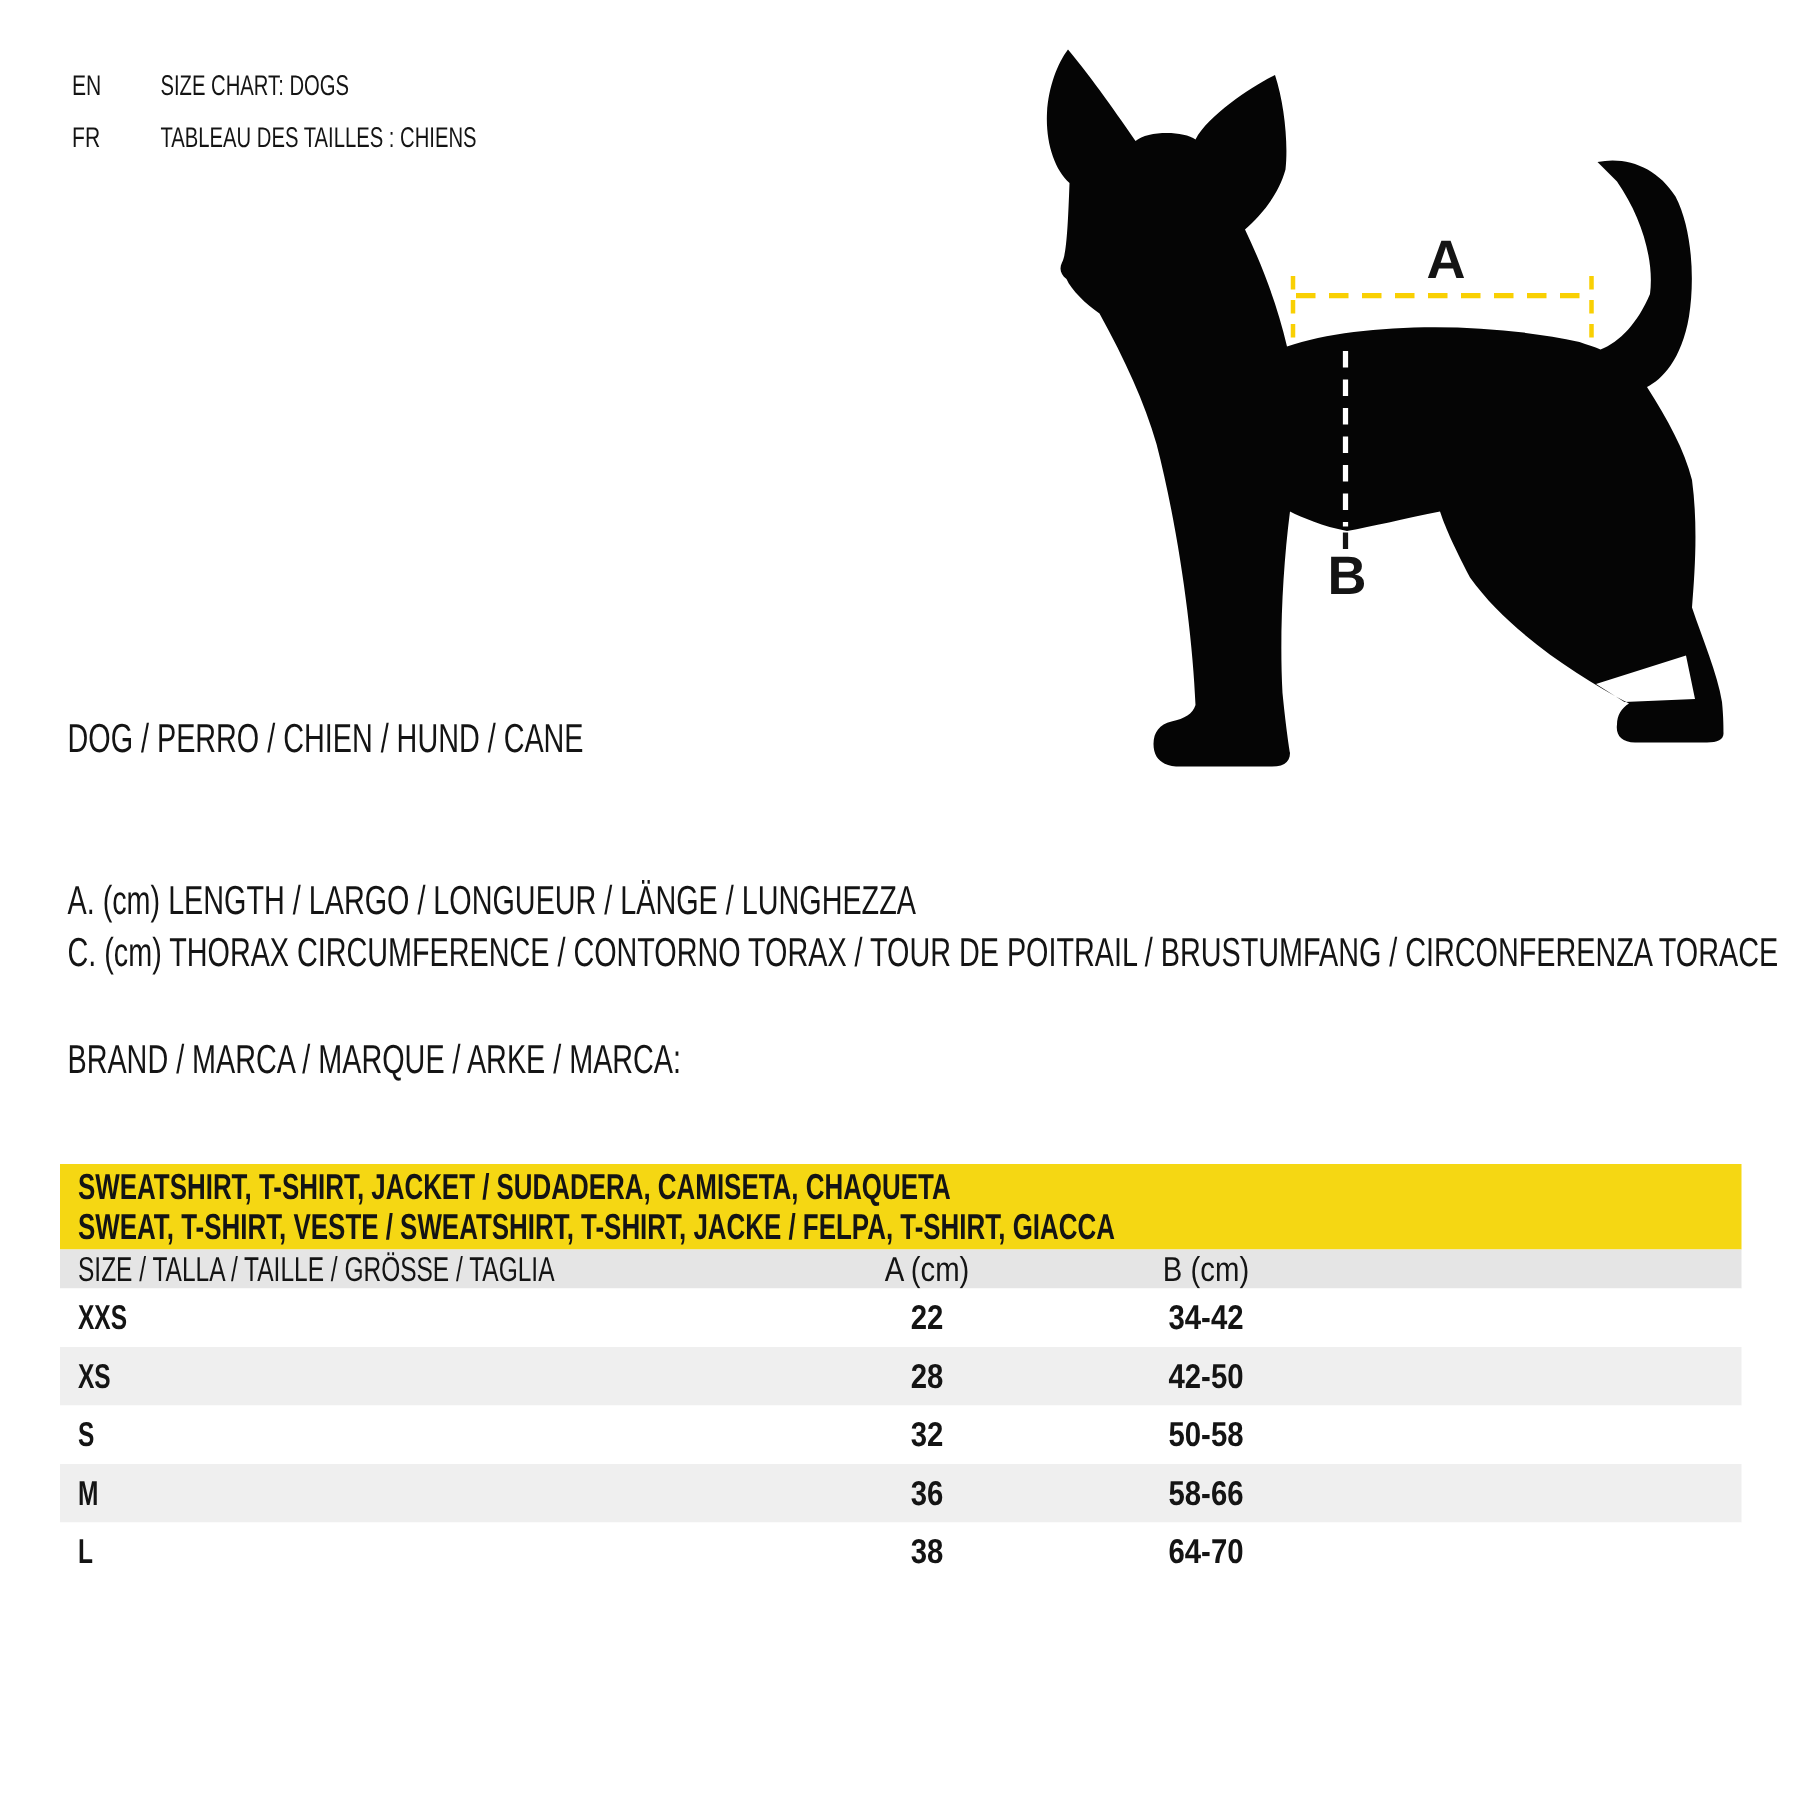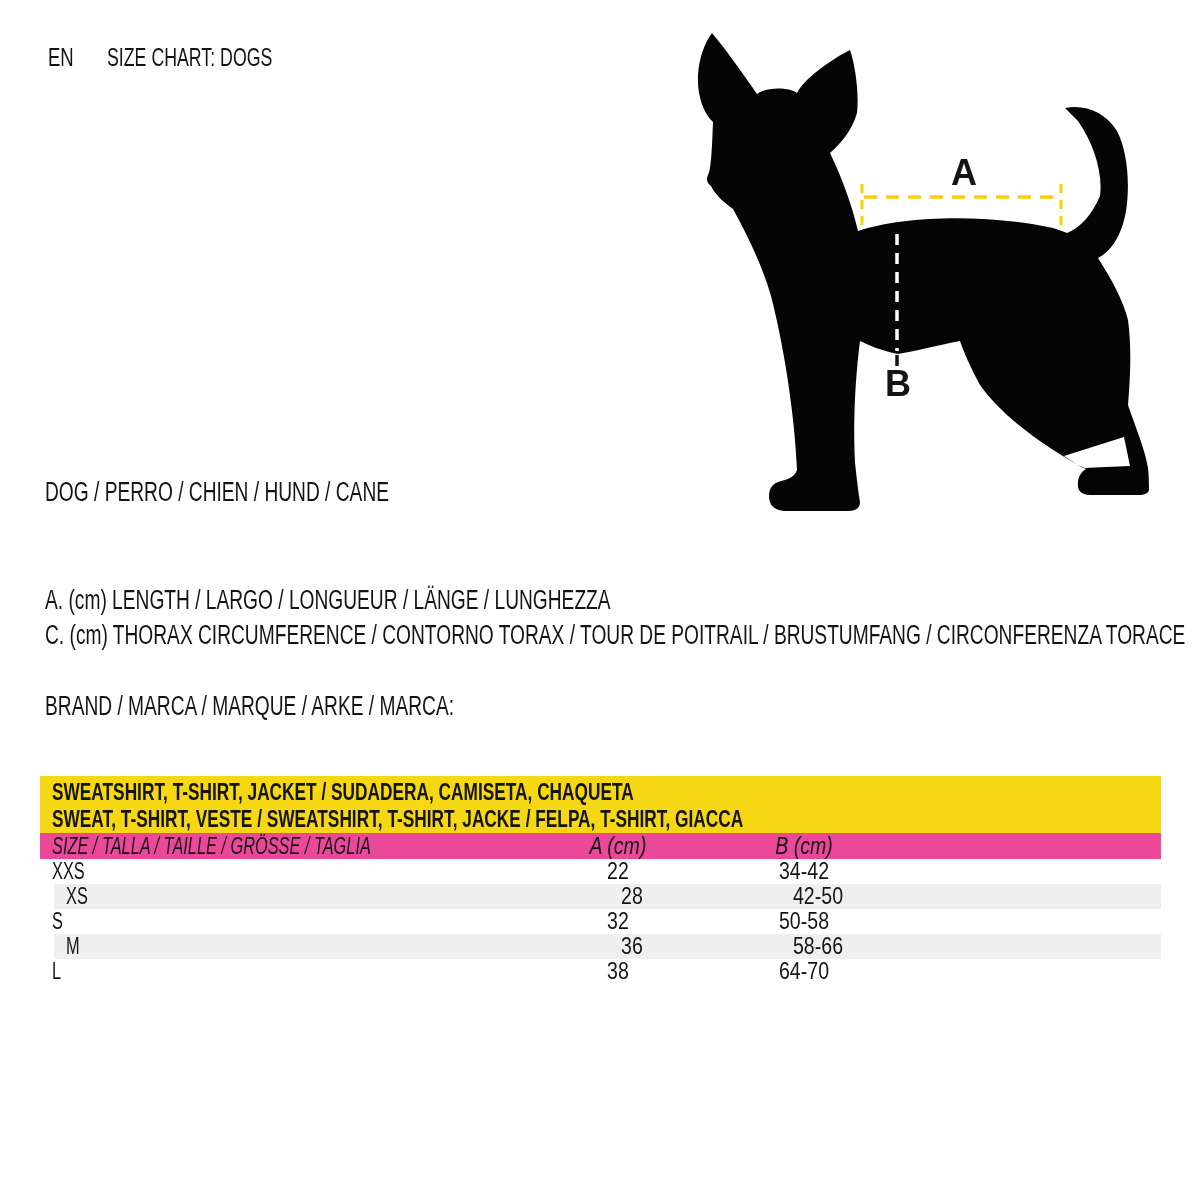--- a/index.html
+++ b/index.html
@@ -4,60 +4,64 @@
 <style>
   html,body{margin:0;padding:0;}
   body{
     width:1200px;height:1200px;background:#ffffff;position:relative;overflow:hidden;
     font-family:"Liberation Sans",sans-serif;color:#141414;
   }
   .canvas{position:absolute;left:0;top:0;width:1200px;height:1200px;background:#ffffff;}
 
   
   .lang-block{position:absolute;left:48px;top:40px;}
-  .lang-row{display:flex;height:35px;align-items:center;font-size:25px;}
+  .lang-row{display:flex;height:35px;align-items:center;font-size:19px;}
   .lang-code{width:59px;flex:none;display:inline-block;transform:scaleX(.74);transform-origin:0 50%;white-space:nowrap;}
   .lang-label{display:inline-block;transform:scaleX(.71);transform-origin:0 50%;white-space:nowrap;}
 
   
   .line{position:absolute;left:45px;font-size:27px;line-height:31px;white-space:nowrap;
         transform:scaleX(.71);transform-origin:0 50%;}
   #dog-caption{top:477px;}
   #legend-a{top:585px;}
   #legend-c{top:620px;}
   #brand-line{top:691px;}
 
   
   .dog-svg{position:absolute;left:680px;top:25px;}
 
   
   .table-wrap{position:absolute;left:40px;top:776px;width:1121px;}
   .banner{background:#F5D713;height:57px;display:flex;flex-direction:column;justify-content:center;
           padding-left:12px;box-sizing:border-box;}
   .bline{font-size:24px;font-weight:700;line-height:27px;white-space:nowrap;
          transform:scaleX(.72);transform-origin:0 50%;}
-  .thead{position:relative;height:26px;background:#ec4899;font-style:italic;}
-  .trow{position:relative;height:25px;background:#ffffff;}
-  .trow.alt{background:#EFEFEF;margin-left:14px;}
+  .thead{position:relative;height:26px;background:#e5e5e5;}
+  .trow{position:relative;height:39px;background:#ffffff;font-weight:bold;}
+  .trow.alt{background:#EFEFEF;}
   .cell-size{position:absolute;left:12px;top:0;height:100%;display:flex;align-items:center;
              font-size:23px;white-space:nowrap;transform:scaleX(.71);transform-origin:0 50%;}
   .cell-num{position:absolute;top:0;height:100%;display:flex;align-items:center;font-size:23px;
             white-space:nowrap;transform:translateX(-50%) scaleX(.85);}
   .col-a{left:578px;}
   .col-b{left:764px;}
 </style>
 </head>
 <body>
 
 <div class="canvas">
 
   <div class="lang-block">
     <div class="lang-row">
       <span class="lang-code">EN</span>
       <span class="lang-label">SIZE CHART: DOGS</span>
+    </div>
+    <div class="lang-row">
+      <span class="lang-code">FR</span>
+      <span class="lang-label">TABLEAU DES TAILLES : CHIENS</span>
     </div>
   </div>
 
   <svg class="dog-svg" width="490" height="490" viewBox="680 25 490 490">
     <path fill="#050505" fill-rule="evenodd" d="M 712 33
          C 728 52 746 78 757 94
          C 765 87 789 87 797 93
          C 806 76 836 57 850 50
          C 856 68 859 95 857 113
          C 852 131 840 144 830 153

